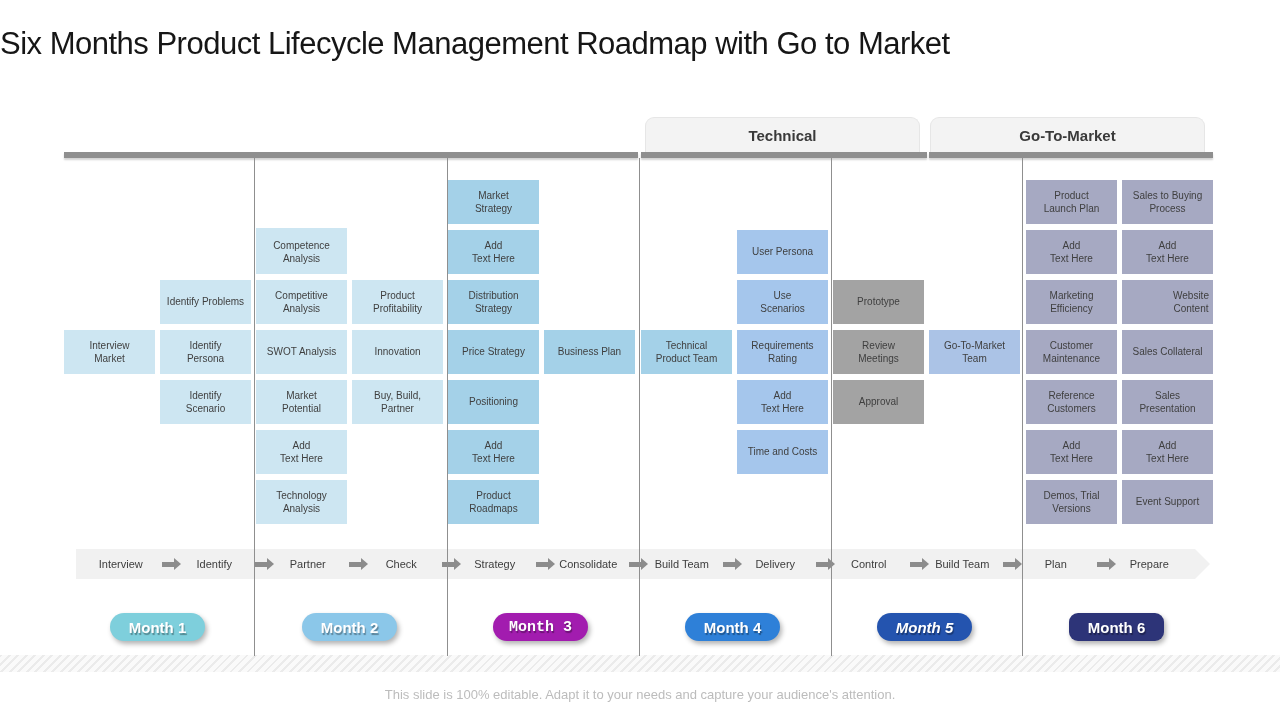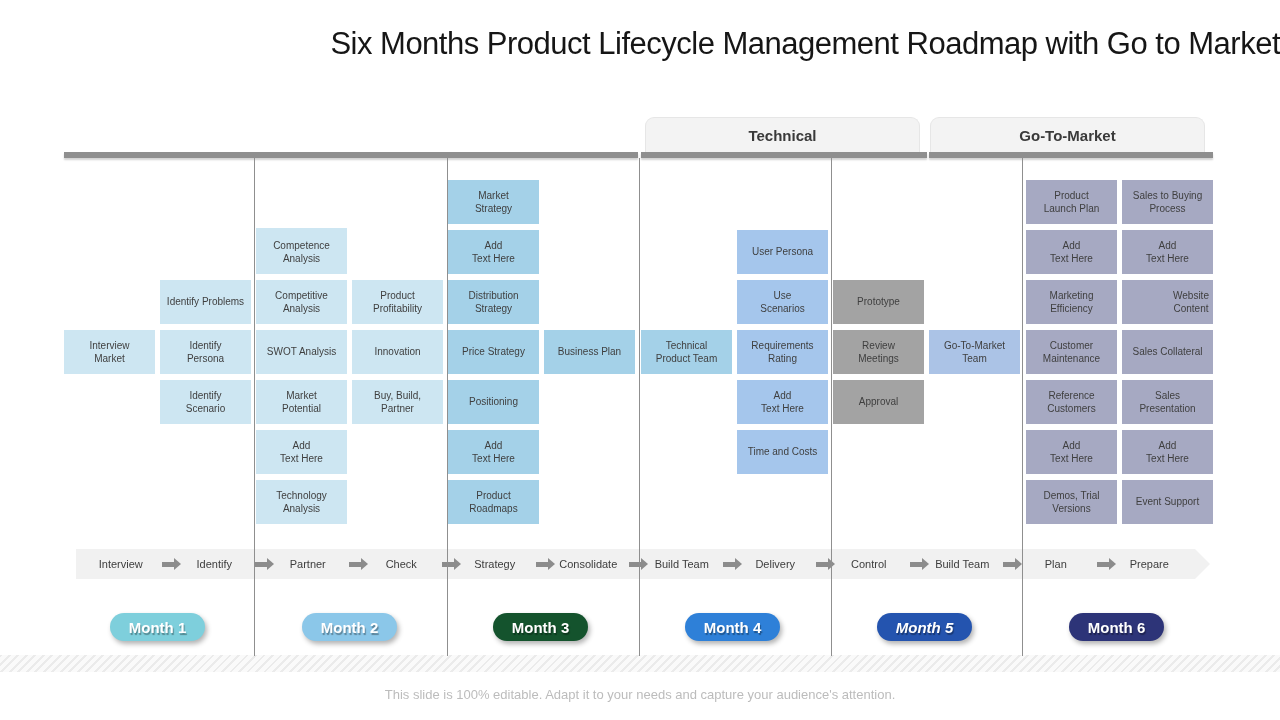--- a/index.html
+++ b/index.html
@@ -1,18 +1,18 @@
 <!DOCTYPE html>
 <html><head>
 <meta charset="utf-8">
 <style>
   html,body{margin:0;padding:0;background:#fff;}
   .slide{position:relative;width:1280px;height:720px;background:#fff;overflow:hidden;
          font-family:"Liberation Sans", sans-serif;}
-  .title{position:absolute;top:26px;left:0;width:1280px;text-align:right;
+  .title{position:absolute;top:26px;left:0;width:1280px;text-align:left;
          font-size:31px;font-weight:400;color:#161616;letter-spacing:-0.5px;}
   
   .tab{position:absolute;top:117px;height:35px;background:#f3f3f3;
        border:1px solid #e6e6e6;border-bottom:none;border-radius:9px 9px 0 0;
        display:flex;align-items:center;justify-content:center;
        font-size:15px;font-weight:700;color:#3a3a3a;box-sizing:border-box;}
   .tab1{left:70px;width:560px;} .tab2{left:645px;width:275px;} .tab3{left:930px;width:275px;}
   .bar{position:absolute;top:152px;height:6px;background:#8f8f8f;
        box-shadow:0 2px 2px rgba(0,0,0,0.18);}
   .bar1{left:64px;width:574px;} .bar2{left:641px;width:286px;} .bar3{left:929px;width:284px;}
@@ -160,24 +160,24 @@
       <div class="step">Build Team</div>
       <div class="barrow"></div>
       <div class="step">Plan</div>
       <div class="barrow"></div>
       <div class="step">Prepare</div>
     </div>
 
   <div>
       <div class="pill" style="left: 110px; background: rgb(126, 207, 220);">Month 1</div>
       <div class="pill" style="left: 302px; background: rgb(139, 199, 233);">Month 2</div>
-      <div class="pill" style="left: 493px; background: #14532d;">Month 3</div>
+      <div class="pill" style="left: 493px; background: #a21caf; font-family: Liberation Mono, monospace;">Month 3</div>
       <div class="pill" style="left: 685px; background: rgb(46, 128, 216);">Month 4</div>
       <div class="pill" style="left: 877px; background: rgb(36, 84, 175); font-style: italic;">Month 5</div>
-      <div class="pill" style="left: 1069px; background: rgb(45, 52, 120);">Month 6</div>
+      <div class="pill" style="left: 1069px; background: rgb(45, 52, 120); border-radius: 9px;">Month 6</div>
     </div>
 
   <div class="hatch"></div>
   <div class="footer">This slide is 100% editable. Adapt it to your needs and capture your audience's attention.</div>
 <div class="divider" style="left: 254px;"></div>
     <div class="divider" style="left: 447px;"></div>
     <div class="divider" style="left: 639px;"></div>
     <div class="divider" style="left: 831px;"></div>
     <div class="divider" style="left: 1022px;"></div>
   </div>

